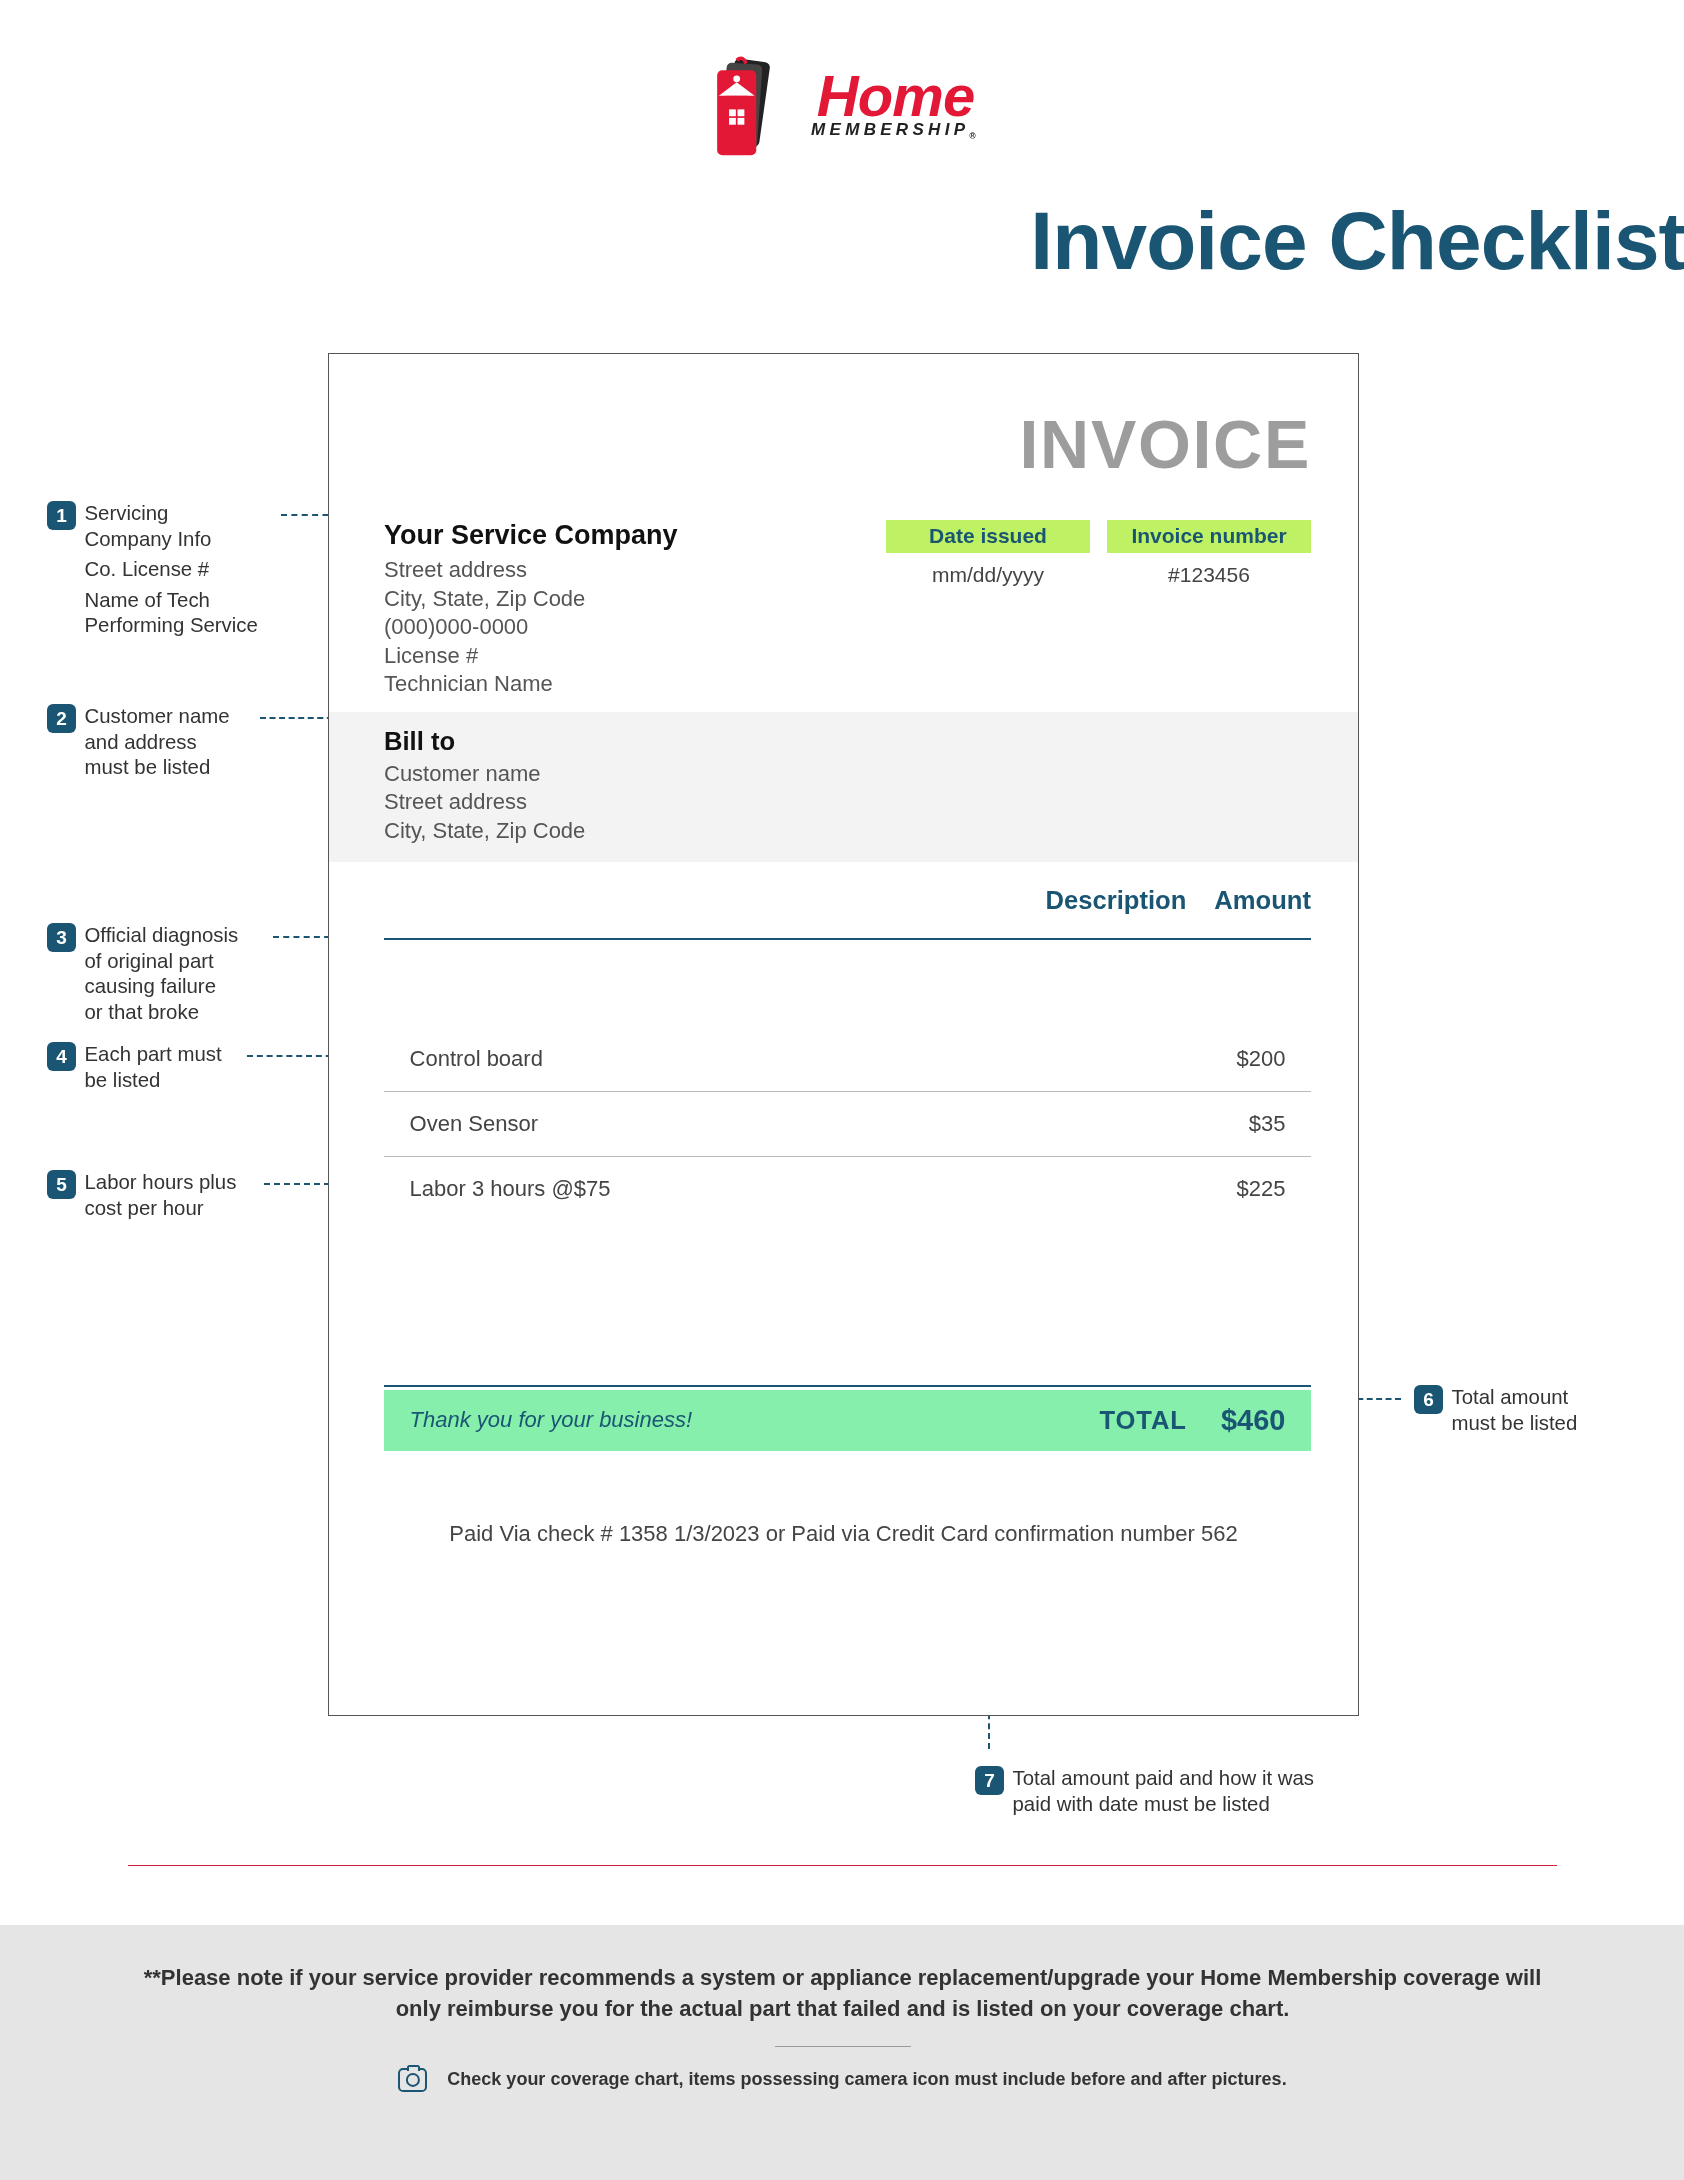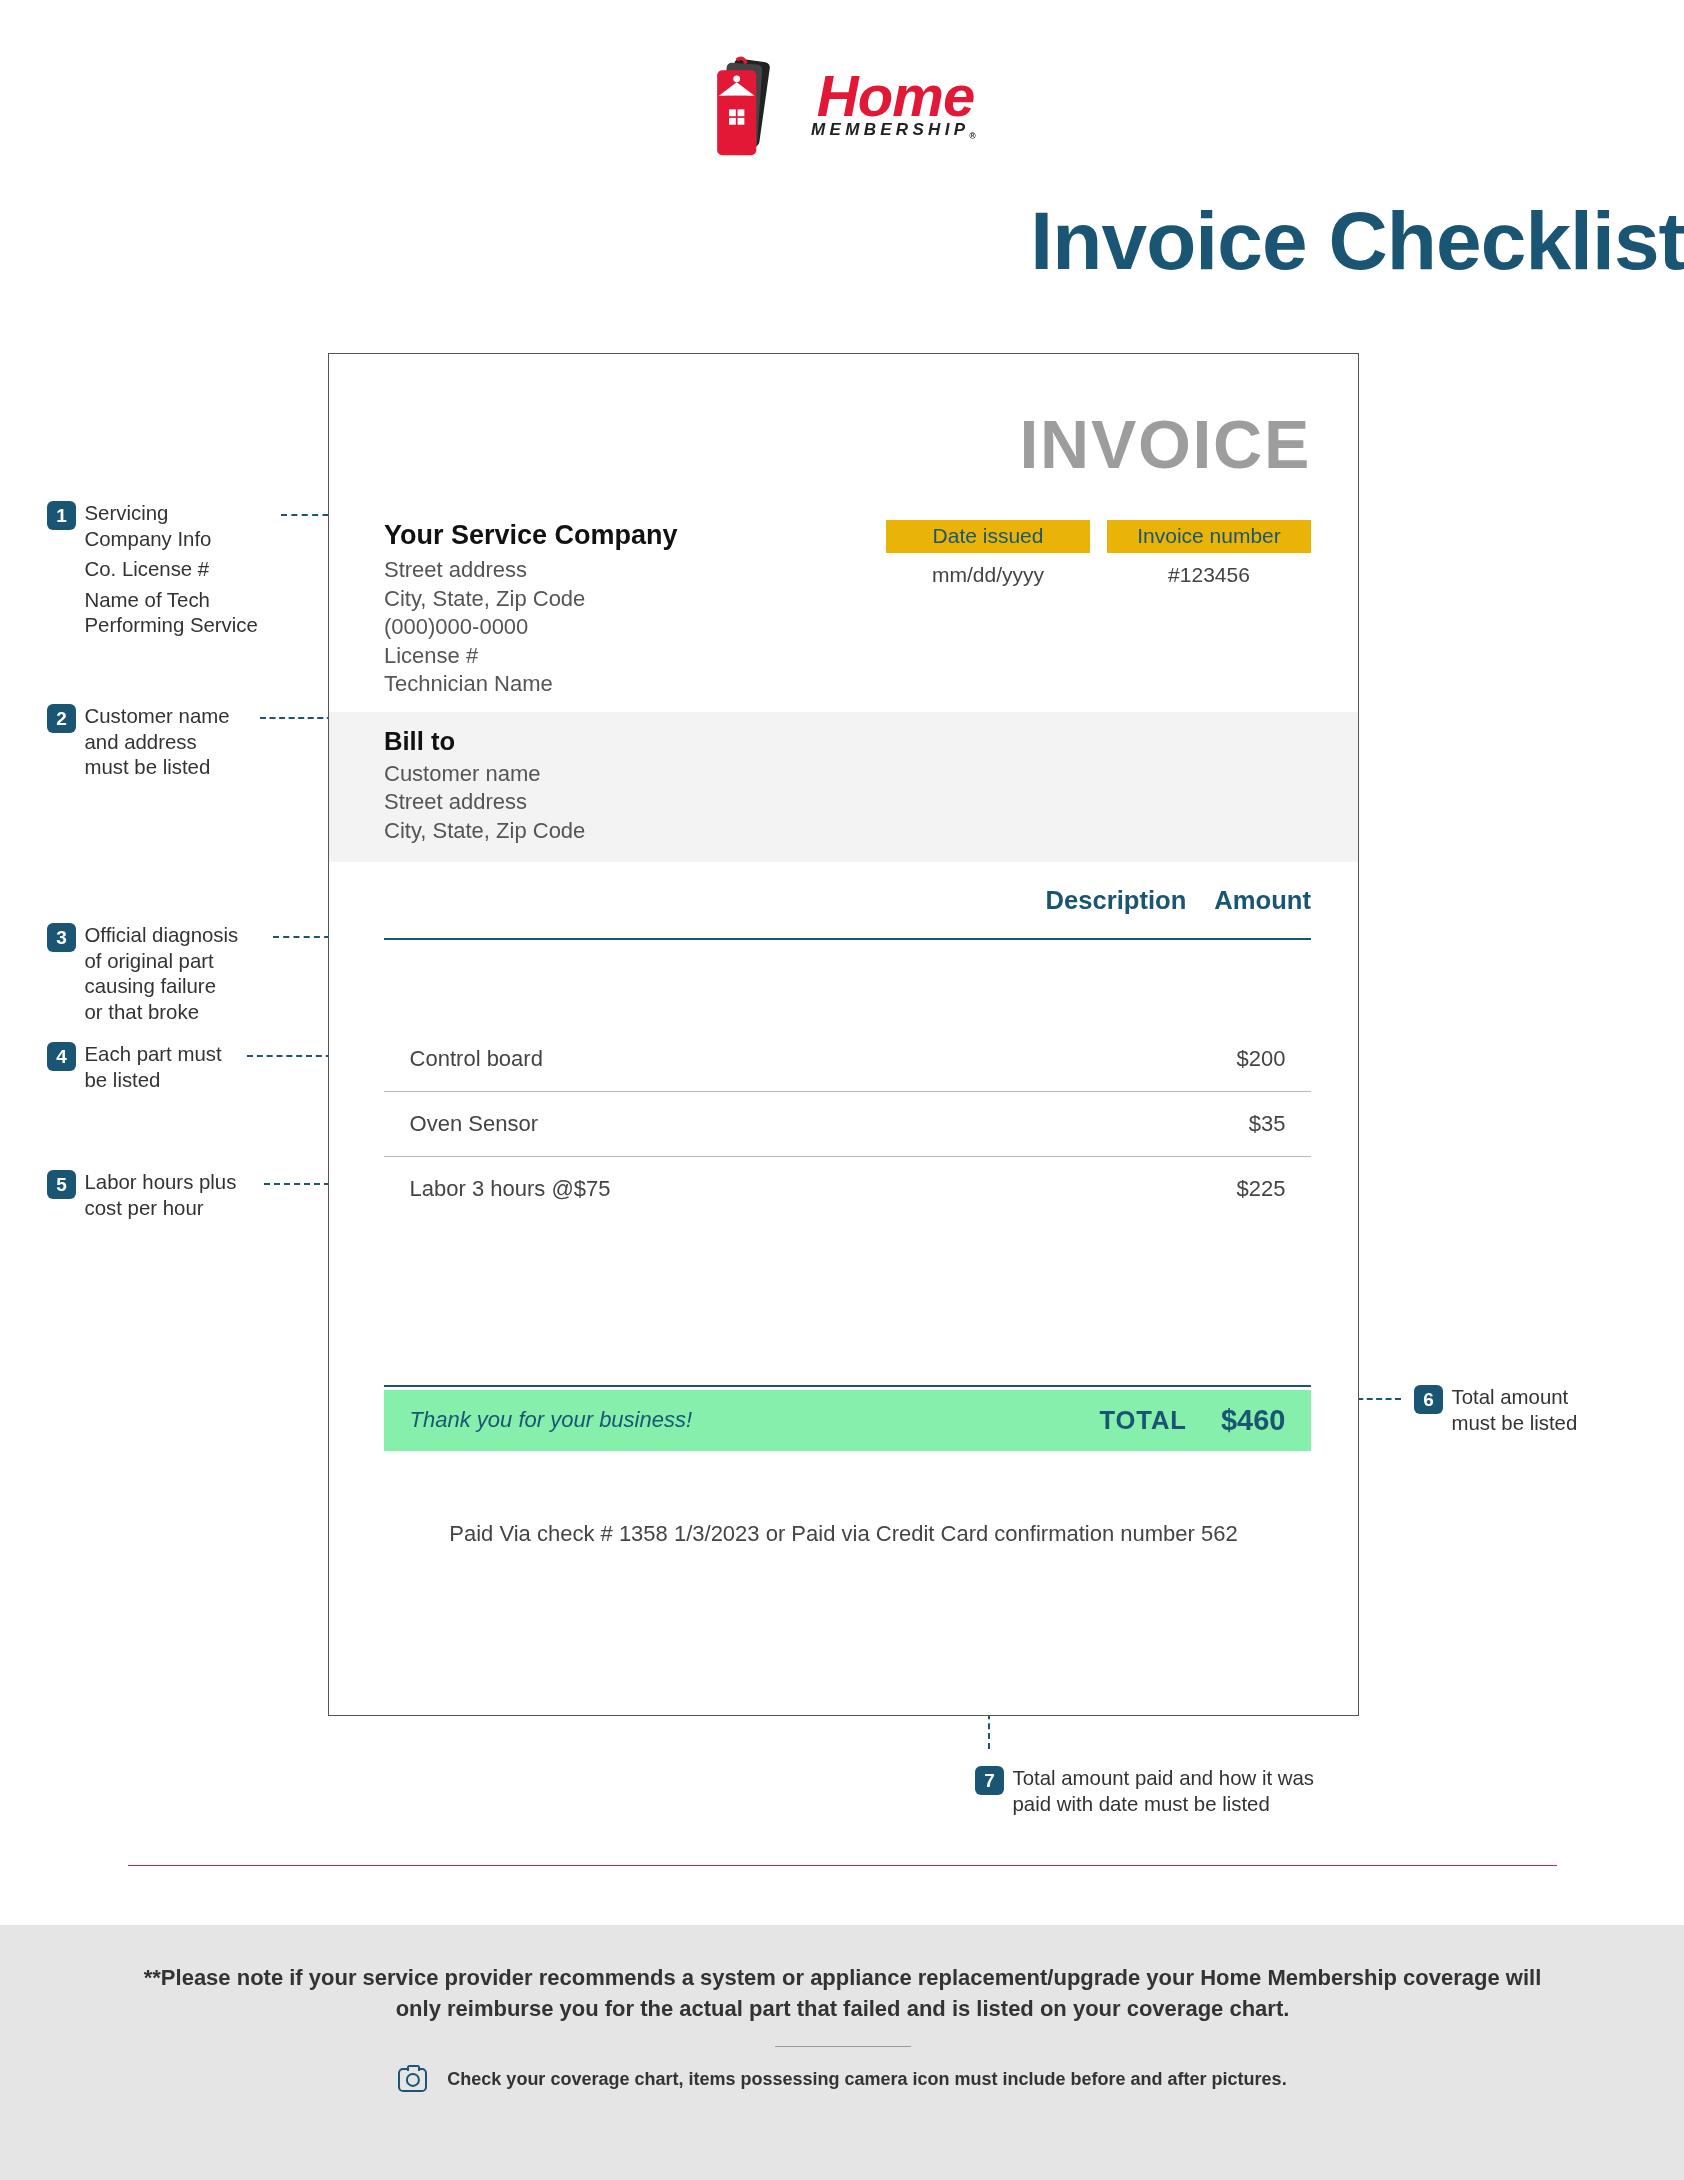--- a/index.html
+++ b/index.html
@@ -100,23 +100,23 @@
   
   .hdr-fields {
     position: absolute;
     right: 47px;
     top: 166px;
     display: flex;
     gap: 17px;
   }
   .hdr-col { width: 204px; text-align: center; }
   .hdr-label {
-    background: #eab308;
+    background: #bef264;
     color: #1a5673;
-    font-weight: 400;
+    font-weight: 700;
     font-size: 21px;
     padding: 4.3px 0;
   }
   .hdr-val {
     font-size: 21px;
     color: #444;
     padding-top: 10.2px;
   }
 
   

